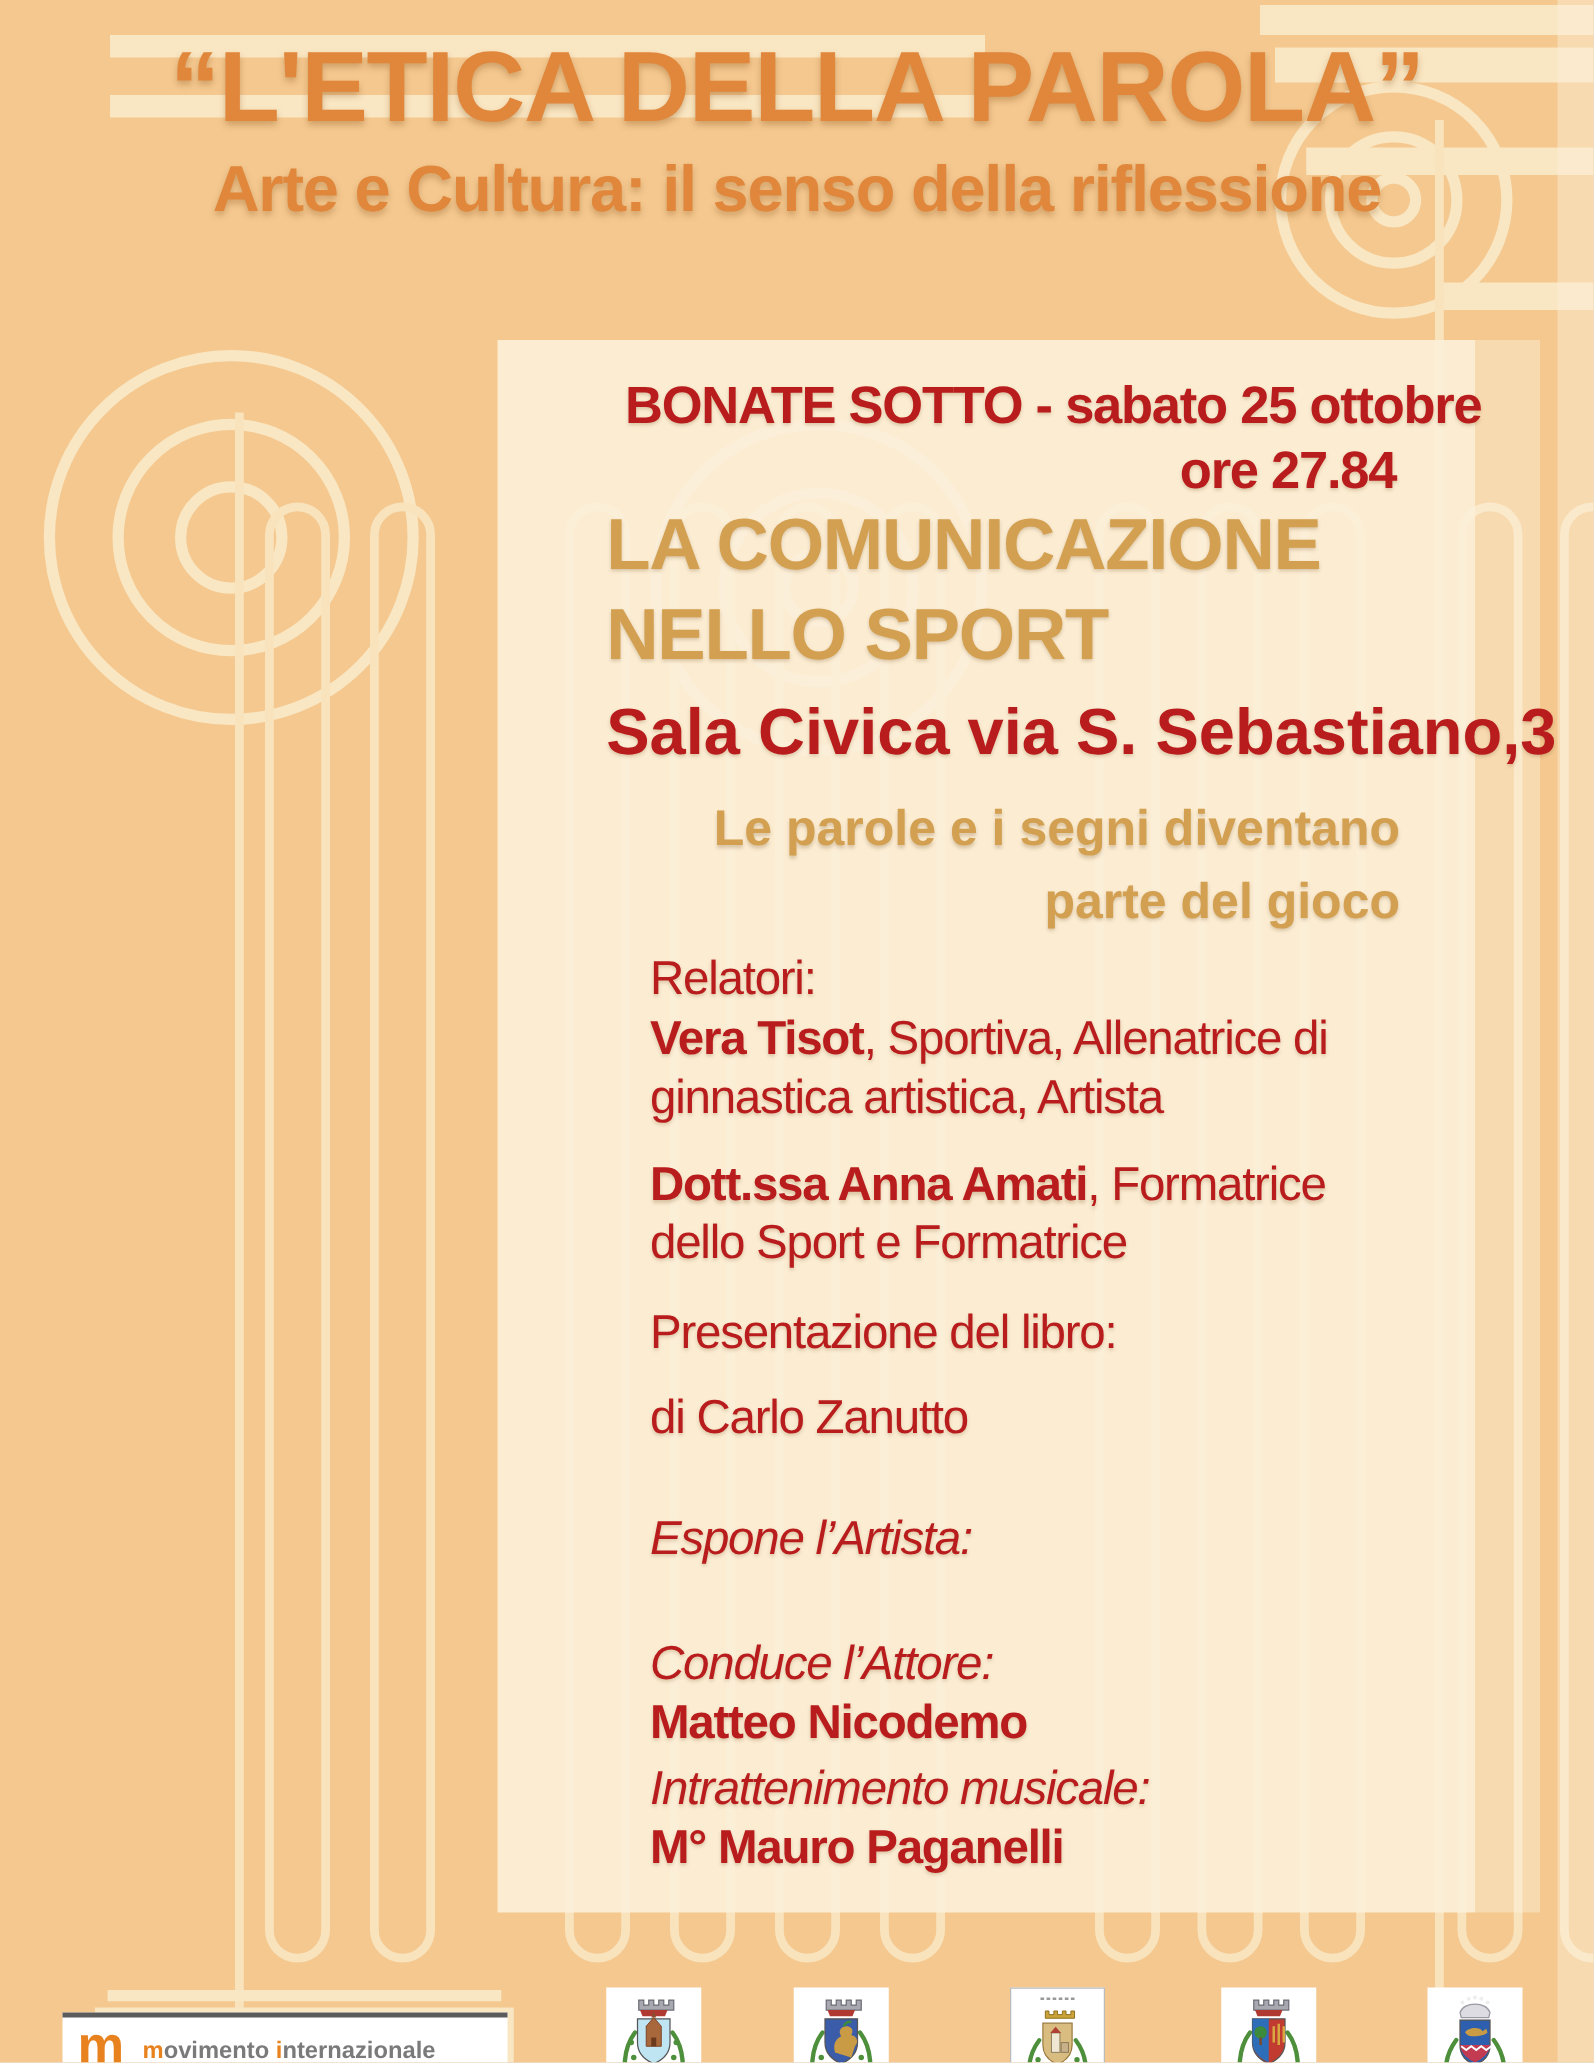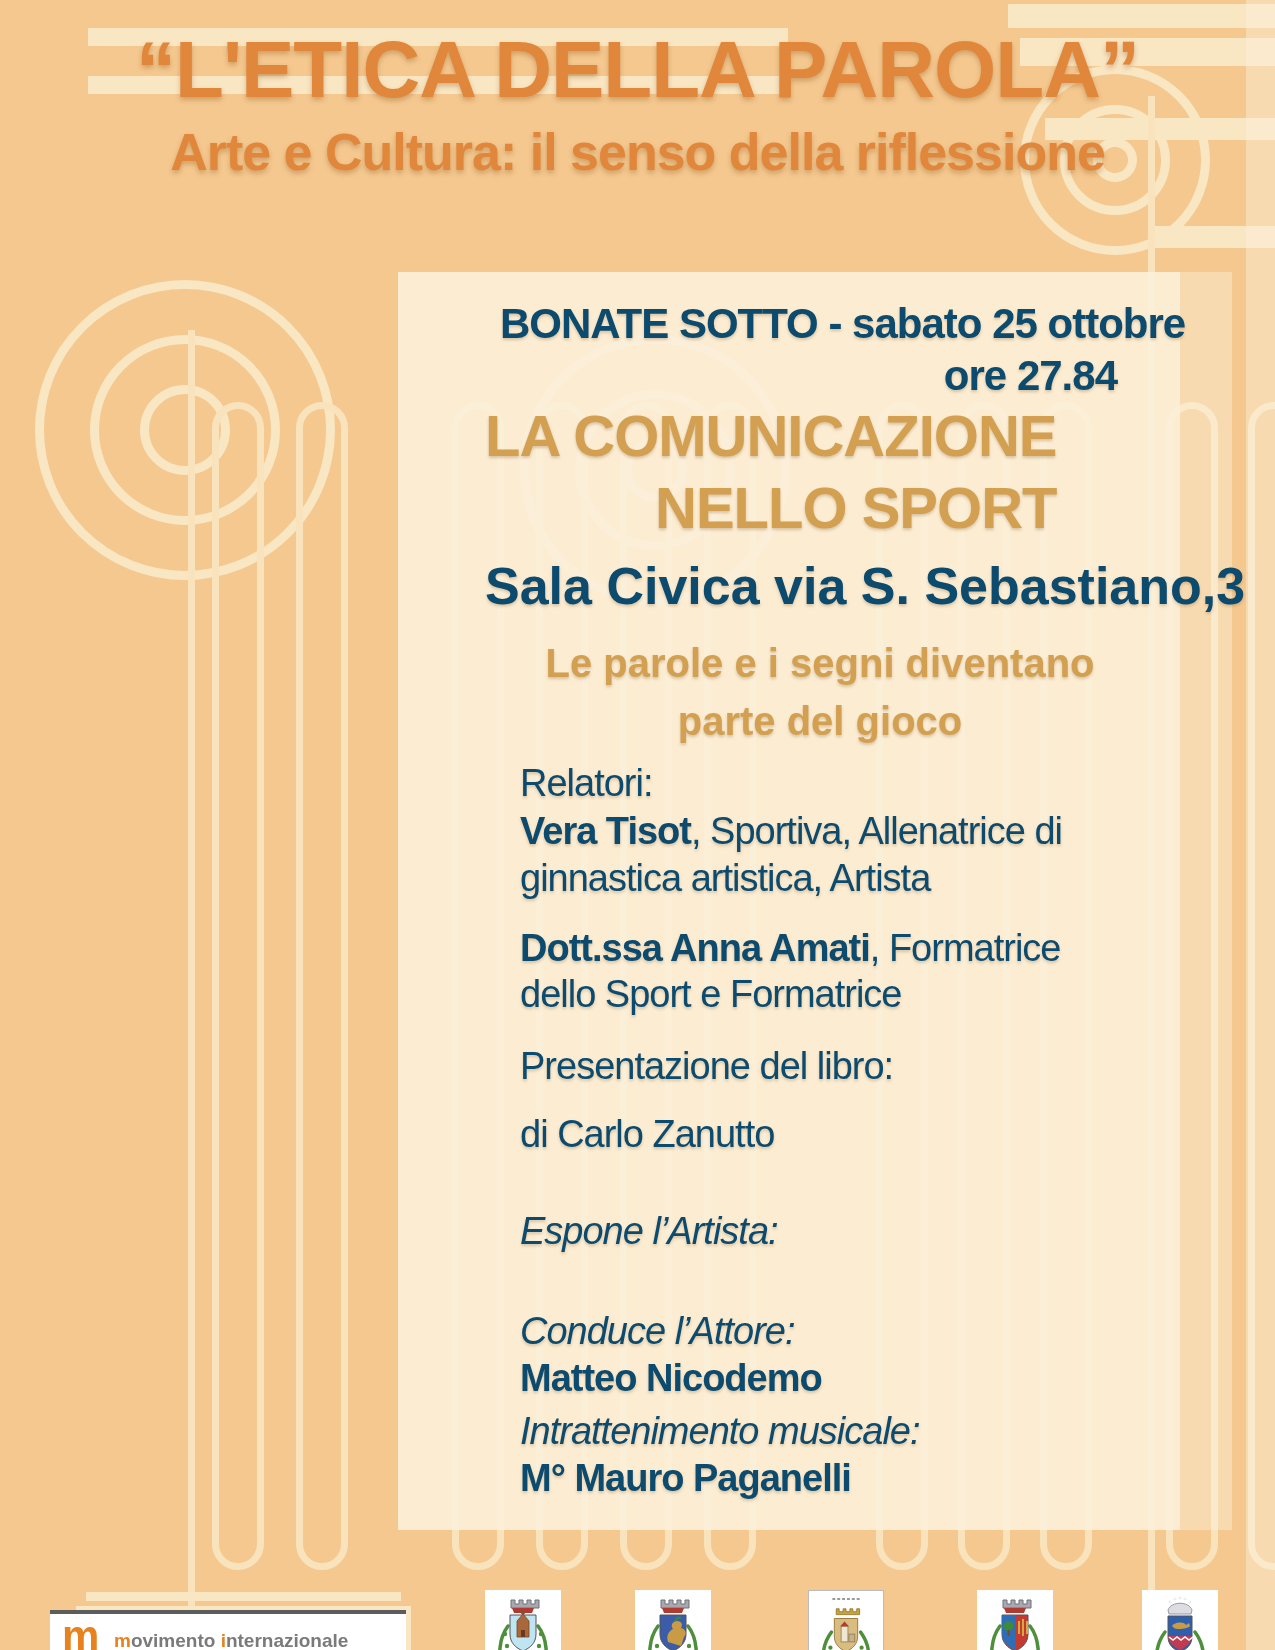--- a/index.html
+++ b/index.html
@@ -23,26 +23,26 @@
     position:absolute;left:0;top:24px;width:100%;text-align:center;z-index:4;
     font-size:80px;font-weight:bold;letter-spacing:-1px;color:#e0873c;
     text-shadow:0 3px 5px rgba(140,85,30,0.35);
   }
   .subtitle{
     position:absolute;left:0;top:122px;width:100%;text-align:center;z-index:4;
     font-size:52px;font-weight:bold;letter-spacing:-1px;color:#e0873c;
     text-shadow:0 3px 5px rgba(140,85,30,0.35);
   }
   
-  .t{position:absolute;z-index:3;color:#0c4a6e;text-shadow:0 2px 3px rgba(130,90,40,0.28);white-space:nowrap;}
+  .t{position:absolute;z-index:3;color:#b91c1c;text-shadow:0 2px 3px rgba(130,90,40,0.28);white-space:nowrap;}
   .date-line{left:500px;top:300px;font-size:42px;font-weight:bold;letter-spacing:-1px;}
   .time-line{right:158px;top:352px;font-size:42px;font-weight:bold;letter-spacing:-1px;text-align:right;}
-  .main-heading{left:485px;top:400px;font-size:58px;line-height:72px;font-weight:bold;letter-spacing:-1px;color:#d2a050;text-align:right;}
+  .main-heading{left:485px;top:400px;font-size:58px;line-height:72px;font-weight:bold;letter-spacing:-1px;color:#d2a050;}
   .venue{left:485px;top:556px;font-size:52px;font-weight:bold;}
-  .tagline{left:520px;top:634px;width:600px;text-align:center;font-size:40px;line-height:58px;font-weight:bold;color:#d2a050;white-space:normal;}
+  .tagline{left:520px;top:634px;width:600px;text-align:right;font-size:40px;line-height:58px;font-weight:bold;color:#d2a050;white-space:normal;}
   .body-line{font-size:38px;letter-spacing:-1px;}
   .b{font-weight:bold;}
   .i{font-style:italic;}
   
   .mial-box{
     position:absolute;left:50px;top:1610px;width:356px;height:85px;background:#fff;
     border-top:4px solid #5c5c5c;z-index:5;display:flex;align-items:flex-start;padding:6px 10px 0 12px;box-sizing:border-box;
   }
   .mial-mono{width:52px;line-height:0.78;font-weight:bold;}
   .mial-mono .m1{font-size:42px;color:#e8821e;display:block;}

